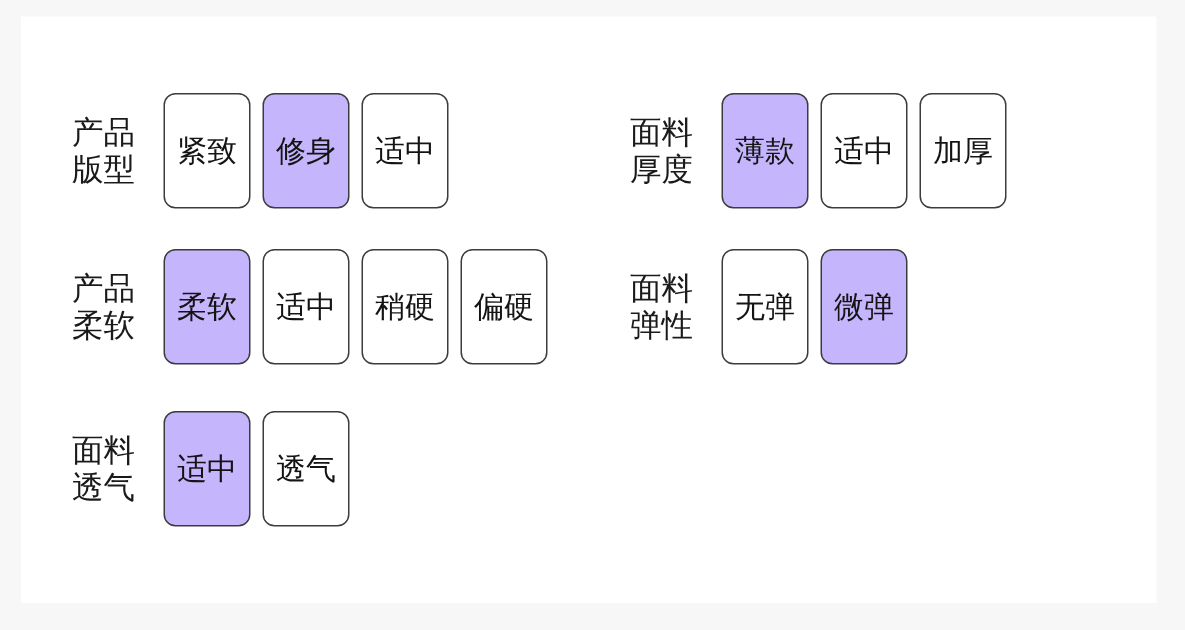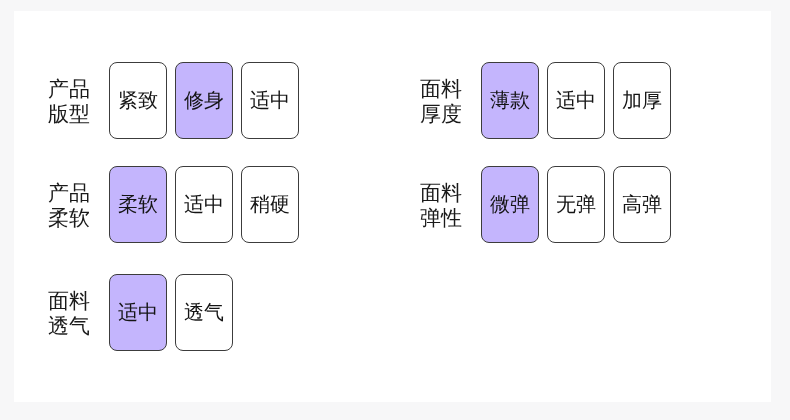--- a/index.html
+++ b/index.html
@@ -86,20 +86,21 @@
 
   <section class="attr-group pos-r2-left">
     <div class="attr-label">
       <span>产品</span>
       <span>柔软</span>
     </div>
     <div class="attr-options">
       <button class="opt selected">柔软</button>
       <button class="opt">适中</button>
       <button class="opt">稍硬</button>
+      <button class="opt">偏硬</button>
     </div>
   </section>
 
   <section class="attr-group pos-r3-left">
     <div class="attr-label">
       <span>面料</span>
       <span>透气</span>
     </div>
     <div class="attr-options">
       <button class="opt selected">适中</button>
@@ -118,19 +119,18 @@
       <button class="opt">加厚</button>
     </div>
   </section>
 
   <section class="attr-group pos-r2-right">
     <div class="attr-label">
       <span>面料</span>
       <span>弹性</span>
     </div>
     <div class="attr-options">
+      <button class="opt">无弹</button>
       <button class="opt selected">微弹</button>
-      <button class="opt">无弹</button>
-      <button class="opt">高弹</button>
     </div>
   </section>
 
 </div>
 
 </body></html>

